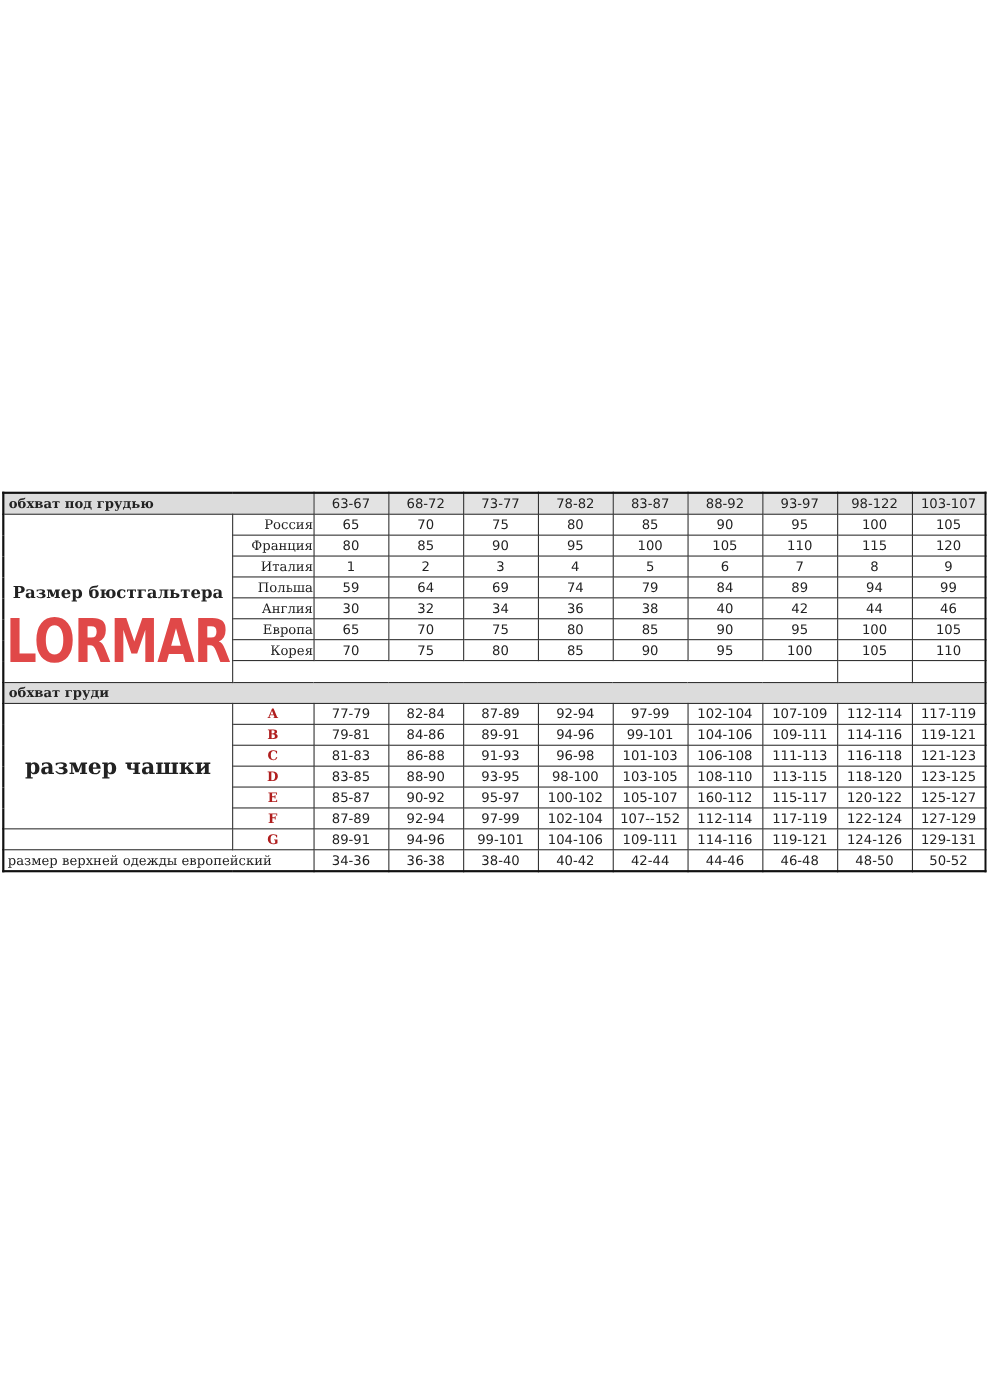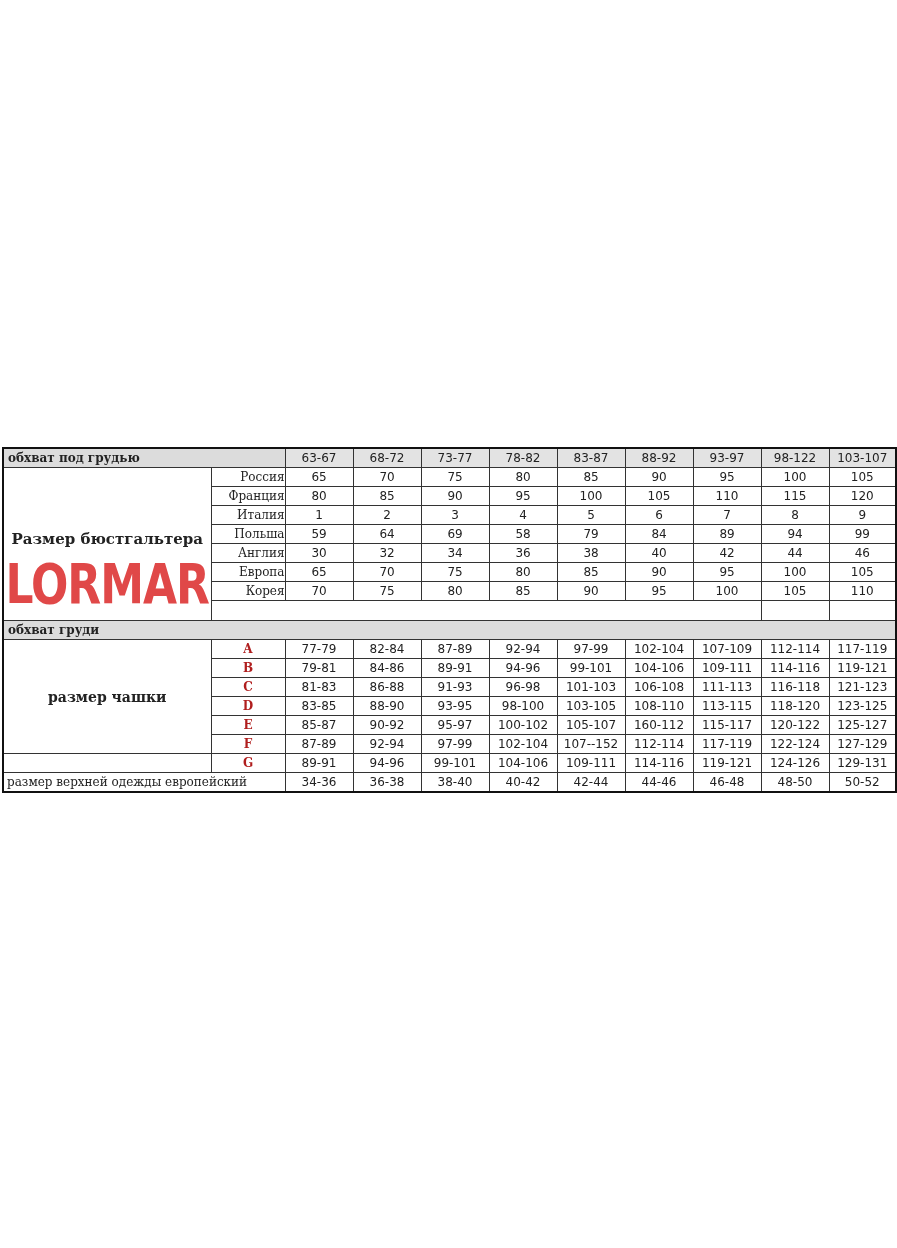--- a/index.html
+++ b/index.html
@@ -7,21 +7,21 @@
   .wrap { position: absolute; left: 2px; top: 447px; width: 778px; }
   table { border-collapse: collapse; width: 893px; table-layout: fixed; font-family: "DejaVu Sans", sans-serif; font-size: 12px; color: #222; }
   td { border: 1px solid #333; height: 18px; padding: 0; text-align: center; vertical-align: middle; white-space: nowrap; overflow: hidden; }
   .outer { border: 2px solid #111; }
   .hdr { background: #e3e3e3; }
   .sec { background: #dcdcdc; text-align: left; font-family: "DejaVu Serif", serif; font-weight: bold; font-size: 12px; padding-left: 4px; }
   .country { font-family: "DejaVu Serif", serif; font-size: 12px; text-align: right; }
   .cup { font-family: "DejaVu Serif", serif; font-weight: bold; color: #b01e1e; font-size: 12px; }
   .bigtitle { font-family: "DejaVu Serif", serif; font-weight: bold; font-size: 15px; vertical-align: top; }
   .brand { font-family: "DejaVu Sans", sans-serif; color: #e04848; font-size: 44px; letter-spacing: -1px; transform: scaleY(1.25); display: inline-block; margin-top: 10px; }
-  .cuptitle { font-family: "DejaVu Serif", serif; font-weight: bold; font-size: 14px; }
+  .cuptitle { font-family: "DejaVu Serif", serif; font-weight: bold; font-size: 20px; }
   .outerwear { text-align: left; font-family: "DejaVu Serif", serif; font-size: 12px; padding-left: 3px; }
   .empty { background: #fff; }
 </style>
 </head>
 <body>
 
 <div class="wrap">
 <table class="outer">
   <colgroup>
     <col style="width:208px">
@@ -87,21 +87,21 @@
           <td>6</td>
           <td>7</td>
           <td>8</td>
           <td>9</td>
         </tr>
         <tr>
           <td class="country">Польша</td>
           <td>59</td>
           <td>64</td>
           <td>69</td>
-          <td>58</td>
+          <td>74</td>
           <td>79</td>
           <td>84</td>
           <td>89</td>
           <td>94</td>
           <td>99</td>
         </tr>
         <tr>
           <td class="country">Англия</td>
           <td>30</td>
           <td>32</td>

